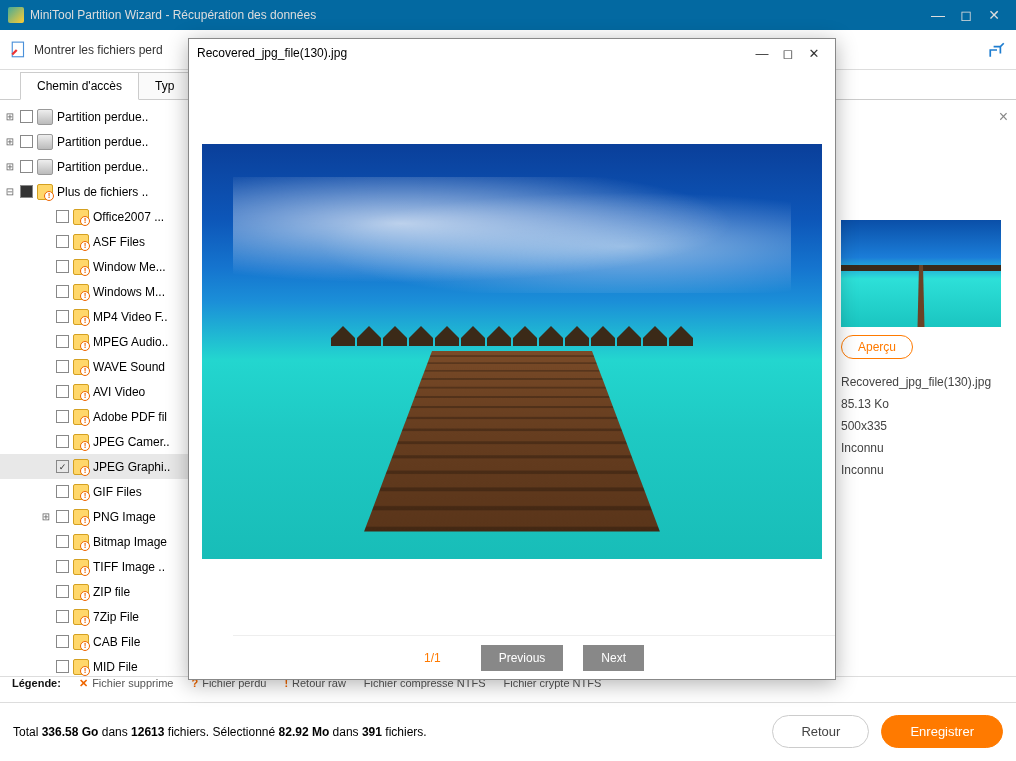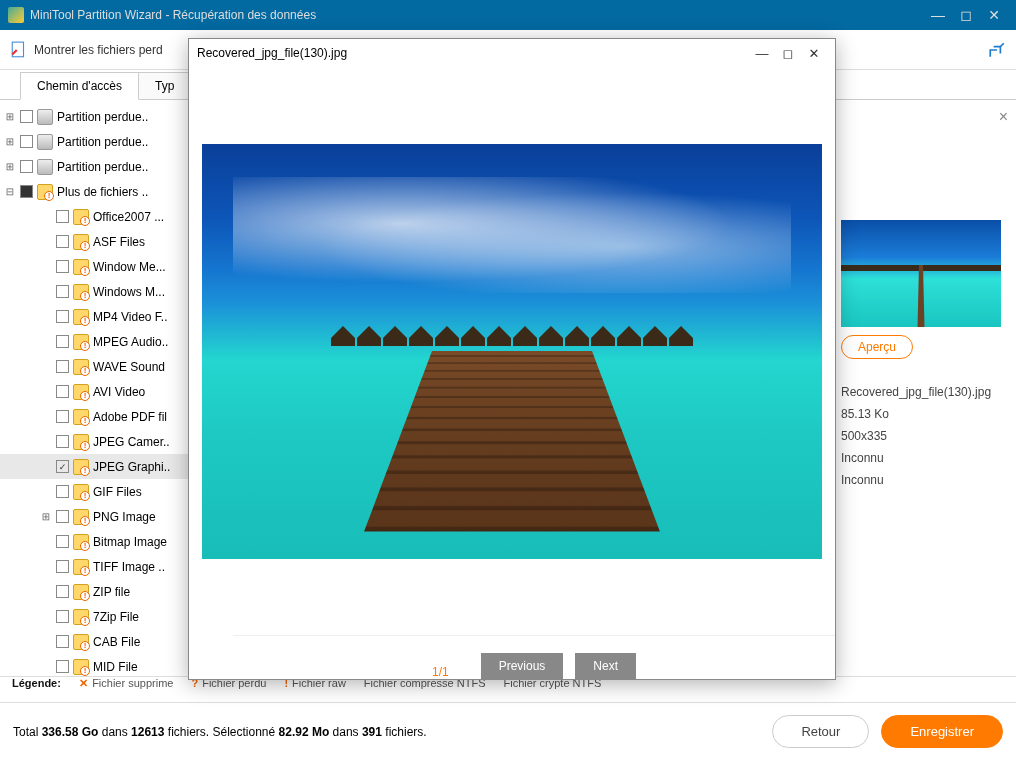--- a/index.html
+++ b/index.html
@@ -26,21 +26,21 @@
 .ficon.disk { background:linear-gradient(#eee,#bbb); border:1px solid #999; border-radius:2px; }
 .ficon.folder { background:#ffd76a; border:1px solid #d4a020; border-radius:2px; position:relative; }
 .ficon.folder.warn::after { content:"!"; position:absolute; right:-2px; bottom:-2px; background:#fff; color:#e60; font-size:8px; font-weight:bold; width:8px; height:8px; border:1px solid #e60; border-radius:50%; text-align:center; line-height:7px; }
 .indent2 { padding-left:40px; }
 .right-panel { flex:1; position:relative; }
 .close-x { position:absolute; right:8px; top:8px; color:#888; font-size:16px; cursor:pointer; }
 .preview-pane { position:absolute; right:0; top:120px; width:175px; }
 .thumb { width:160px; height:107px; background:linear-gradient(#0a4fa8 0%,#1b7dd8 35%,#2de0d8 55%,#1ac5c0 100%); margin-bottom:8px; position:relative; overflow:hidden; }
 .thumb::before { content:""; position:absolute; left:0; right:0; top:42%; height:6px; background:#3a2a1a; }
 .thumb::after { content:""; position:absolute; left:50%; top:42%; width:4px; height:60%; background:#6b4226; transform:translateX(-50%) perspective(100px) rotateX(50deg); transform-origin:top; }
-.apercu-btn { border:1px solid #ff7a00; color:#ff7a00; background:#fff; border-radius:14px; padding:4px 16px; font-size:12px; cursor:pointer; margin-bottom:22px; }
+.apercu-btn { border:1px solid #ff7a00; color:#ff7a00; background:#fff; border-radius:14px; padding:4px 16px; font-size:12px; cursor:pointer; margin-bottom:12px; }
 .meta { font-size:12px; color:#444; line-height:22px; }
 .legend { height:26px; border-top:1px solid #ddd; display:flex; align-items:flex-start; font-size:11px; padding:0 12px; gap:18px; color:#555; }
 .legend b { color:#111; }
 .legend .mark { color:#e60; font-weight:bold; margin-right:4px; }
 .statusbar { height:58px; border-top:1px solid #ddd; display:flex; align-items:center; padding:0 13px; font-size:12px; }
 .statusbar .spacer { flex:1; }
 .btn { border-radius:20px; padding:8px 28px; font-size:13px; cursor:pointer; margin-left:12px; }
 .btn.retour { background:#fff; border:1px solid #ccc; color:#444; }
 .btn.save { background:#ff7a00; border:1px solid #ff7a00; color:#fff; }
 
@@ -48,21 +48,21 @@
 .pw-title { height:28px; display:flex; align-items:center; padding:0 8px; font-size:12px; }
 .pw-title .spacer { flex:1; }
 .pw-title .wbtn { width:26px; text-align:center; cursor:pointer; font-size:13px; color:#333; }
 .pw-body { flex:1; display:flex; align-items:center; justify-content:center; background:#fff; padding:10px; }
 .big-img { width:620px; height:415px; background:linear-gradient(#0a3f9a 0%,#0d56b8 18%,#1575cf 30%,#1b8fd8 38%,#23d6cf 52%,#1ec9c3 70%,#18bdb8 100%); position:relative; overflow:hidden; }
 .sky-cloud { position:absolute; left:5%; top:8%; width:90%; height:28%; background:radial-gradient(ellipse at 30% 40%,rgba(255,255,255,0.7),transparent 60%),radial-gradient(ellipse at 70% 60%,rgba(255,255,255,0.5),transparent 55%); }
 .hut-row { position:absolute; left:0; right:0; top:44%; height:30px; display:flex; justify-content:center; gap:2px; }
 .hut { width:24px; height:20px; background:#3b2a18; clip-path:polygon(50% 0,100% 60%,100% 100%,0 100%,0 60%); }
 .pier { position:absolute; left:50%; top:50%; width:160px; height:50%; background:linear-gradient(#7a4b28,#5a351a); transform:translateX(-50%) perspective(400px) rotateX(62deg); transform-origin:top center; }
 .pier::before { content:""; position:absolute; inset:0; background:repeating-linear-gradient(0deg,rgba(0,0,0,0.25) 0 3px,transparent 3px 14px); }
-.pw-foot { height:44px; display:flex; align-items:flex-end; justify-content:center; gap:12px; font-size:12px; border-top:1px solid #eee;margin-left:44px; }
+.pw-foot { height:44px; display:flex; align-items:center; justify-content:center; gap:20px; font-size:12px; border-top:1px solid #eee;margin-left:44px; }
 .pw-foot .counter { color:#ff7a00; margin-right:20px; }
 .navbtn { background:#888; color:#fff; border:none; padding:6px 18px; cursor:pointer; font-size:12px; }
 </style>
 </head>
 <body>
 
 <div class="titlebar">
   <span class="appicon"></span>
   <span>MiniTool Partition Wizard - Récupération des données</span>
   <span class="spacer"></span>
@@ -242,21 +242,21 @@
         <div>Inconnu</div>
       </div>
     </div>
   </div>
 </div>
 
 <div class="legend">
   <b>Légende:</b>
   <span><span class="mark">✕</span><span>Fichier supprime</span></span>
   <span><span class="mark">?</span><span>Fichier perdu</span></span>
-  <span><span class="mark">!</span><span>Fichier raw</span></span>
+  <span><span class="mark">!</span><span>Retour raw</span></span>
   <span>Fichier compresse NTFS</span>
   <span>Fichier crypte NTFS</span>
 </div>
 
 <div class="statusbar">
   <span>
     <span>Total </span><b>336.58 Go</b><span> dans </span><b>12613</b><span> fichiers. </span><span> Sélectionné </span><b>82.92 Mo</b><span> dans </span><b>391</b><span> fichiers.</span>
   </span>
   <span class="spacer"></span>
   <button class="btn retour">Retour</button>

